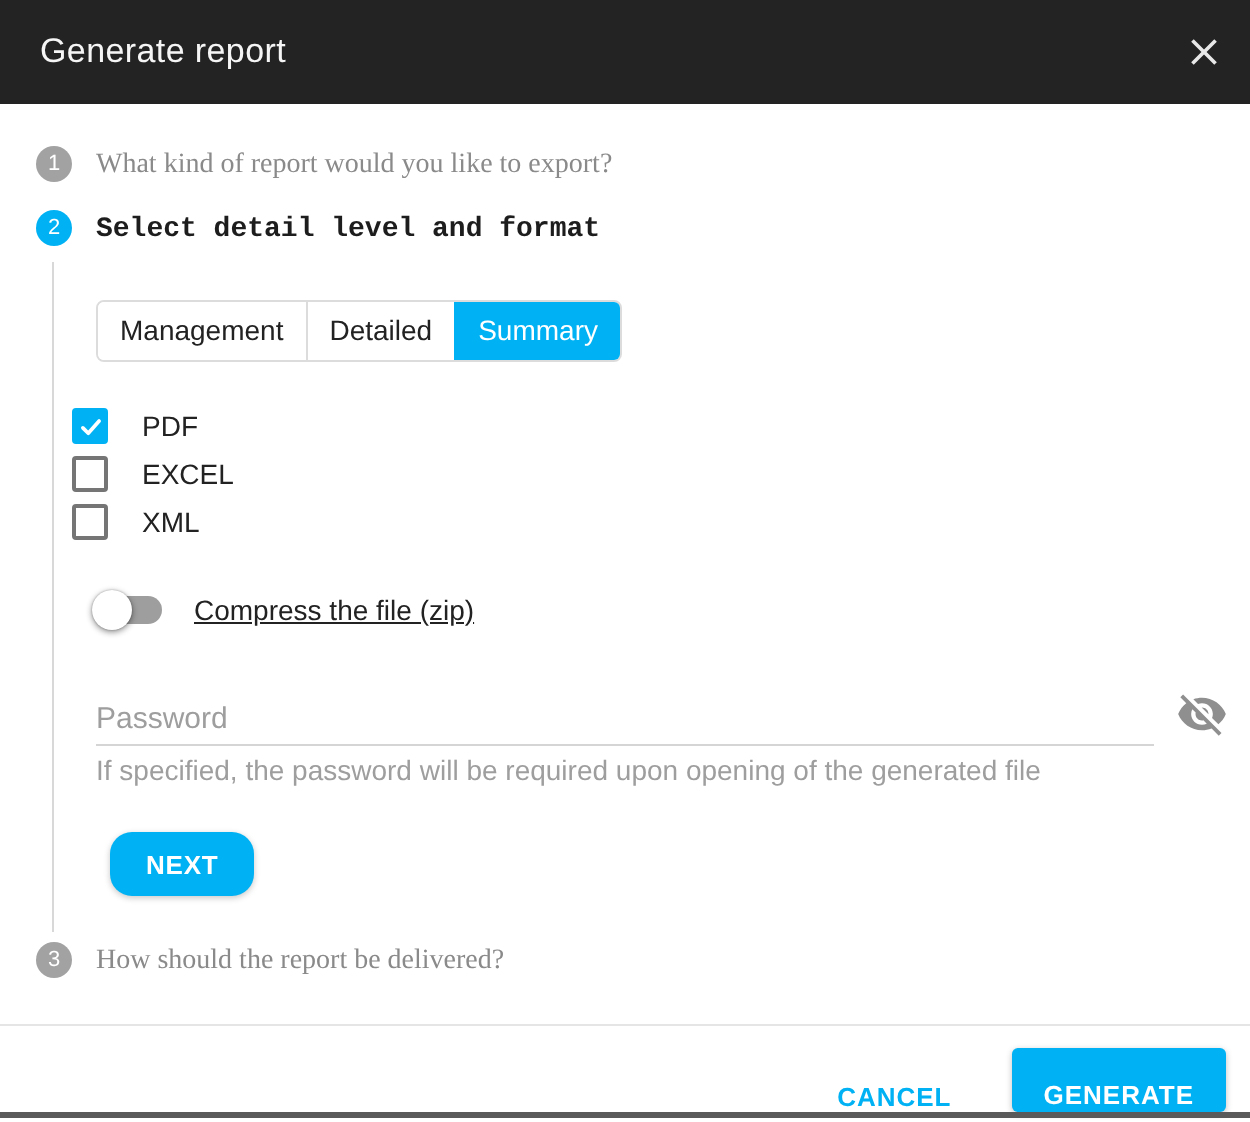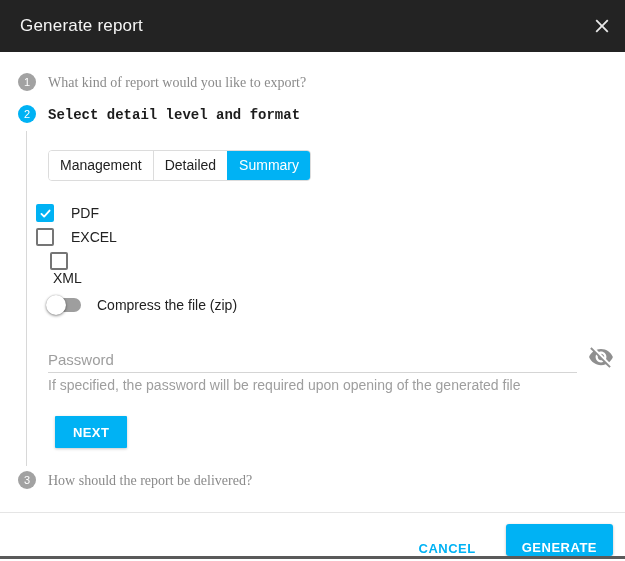--- a/index.html
+++ b/index.html
@@ -33,40 +33,40 @@
   
   .tabs{position:absolute;left:48px;top:150px;height:31px;display:flex;border:1px solid #dcdcdc;border-radius:4px;overflow:hidden;background:#fff;}
   .tab{padding:0 11px;line-height:29px;font-size:14px;color:#222;background:#fff;border:none;border-left:1px solid #dcdcdc;cursor:pointer;font-family:inherit;}
   .tab:first-child{border-left:none;}
   .tab.selected{background:var(--accent);color:#fff;border-left-color:var(--accent);}
 
   
   .check-row{position:absolute;left:36px;height:18px;display:flex;align-items:center;justify-content:space-between;}
   .check-row.r0{top:204px;}
   .check-row.r1{top:228px;}
-  .check-row.r2{top:252px;flex-direction:column;}
+  .check-row.r2{top:252px;}
   .checkbox{width:18px;height:18px;border:2px solid #757575;border-radius:2px;background:#fff;flex:0 0 auto;cursor:pointer;position:relative;}
   .checkbox.checked{background:var(--accent);border-color:var(--accent);}
   .checkbox svg{position:absolute;left:0;top:0;width:14px;height:14px;margin:0;}
   .check-label{margin-left:17px;font-size:14px;color:#222;}
 
   
   .toggle-track{position:absolute;left:50px;top:298px;width:31px;height:14px;border-radius:7px;background:#9e9e9e;cursor:pointer;}
   .toggle-knob{position:absolute;left:46px;top:295px;width:20px;height:20px;border-radius:50%;background:#fff;box-shadow:0 1px 3px rgba(0,0,0,.45), 0 0 1px rgba(0,0,0,.3);cursor:pointer;}
-  .toggle-label{position:absolute;left:97px;top:297px;font-size:14px;color:#222;}
+  .toggle-label{position:absolute;left:97px;top:297px;font-size:14px;color:#222;text-decoration:underline;}
 
   
   .password-input{position:absolute;left:48px;top:347px;width:529px;height:26px;border:none;border-bottom:1px solid #d5d5d5;font-size:15px;color:#222;outline:none;font-family:inherit;background:transparent;}
   .password-input::placeholder{color:#9e9e9e;opacity:1;}
   .eye-btn{position:absolute;left:588px;top:344px;width:26px;height:26px;border:none;background:transparent;padding:0;cursor:pointer;}
   .eye-btn svg{width:26px;height:26px;fill:#8f8f8f;}
   .helper-text{position:absolute;left:48px;top:377px;font-size:14px;color:#9e9e9e;}
 
   
-  .next-btn{position:absolute;left:55px;top:416px;height:32px;padding:0 18px;background:var(--accent);color:#fff;border:none;border-radius:1px;font-size:13px;font-weight:700;letter-spacing:.4px;cursor:pointer;box-shadow:0 1px 3px rgba(0,0,0,.22);font-family:inherit;}
+  .next-btn{position:absolute;left:55px;top:416px;height:32px;padding:0 18px;background:var(--accent);color:#fff;border:none;border-radius:11px;font-size:13px;font-weight:700;letter-spacing:.4px;cursor:pointer;box-shadow:0 1px 3px rgba(0,0,0,.22);font-family:inherit;}
 
   
   .footer-divider{position:absolute;left:0;right:0;top:512px;height:1px;background:#e5e5e5;}
   .footer{position:absolute;left:0;right:0;top:513px;height:43px;display:flex;align-items:flex-end;justify-content:flex-end;padding-right:12px;background:#fff;}
   .cancel-btn{border:none;background:transparent;color:var(--accent);font-size:13px;font-weight:700;letter-spacing:.5px;cursor:pointer;margin-right:30px;font-family:inherit;}
   .generate-btn{height:30px;padding:16px 16px;background:var(--accent);color:#fff;border:none;border-radius:3px;font-size:13px;font-weight:700;letter-spacing:.5px;cursor:pointer;box-shadow:0 1px 3px rgba(0,0,0,.25);font-family:inherit;}
 
   .bottom-strip{position:absolute;left:0;right:0;top:556px;height:3px;background:#5a5a5a;}
 </style>
 </head>

